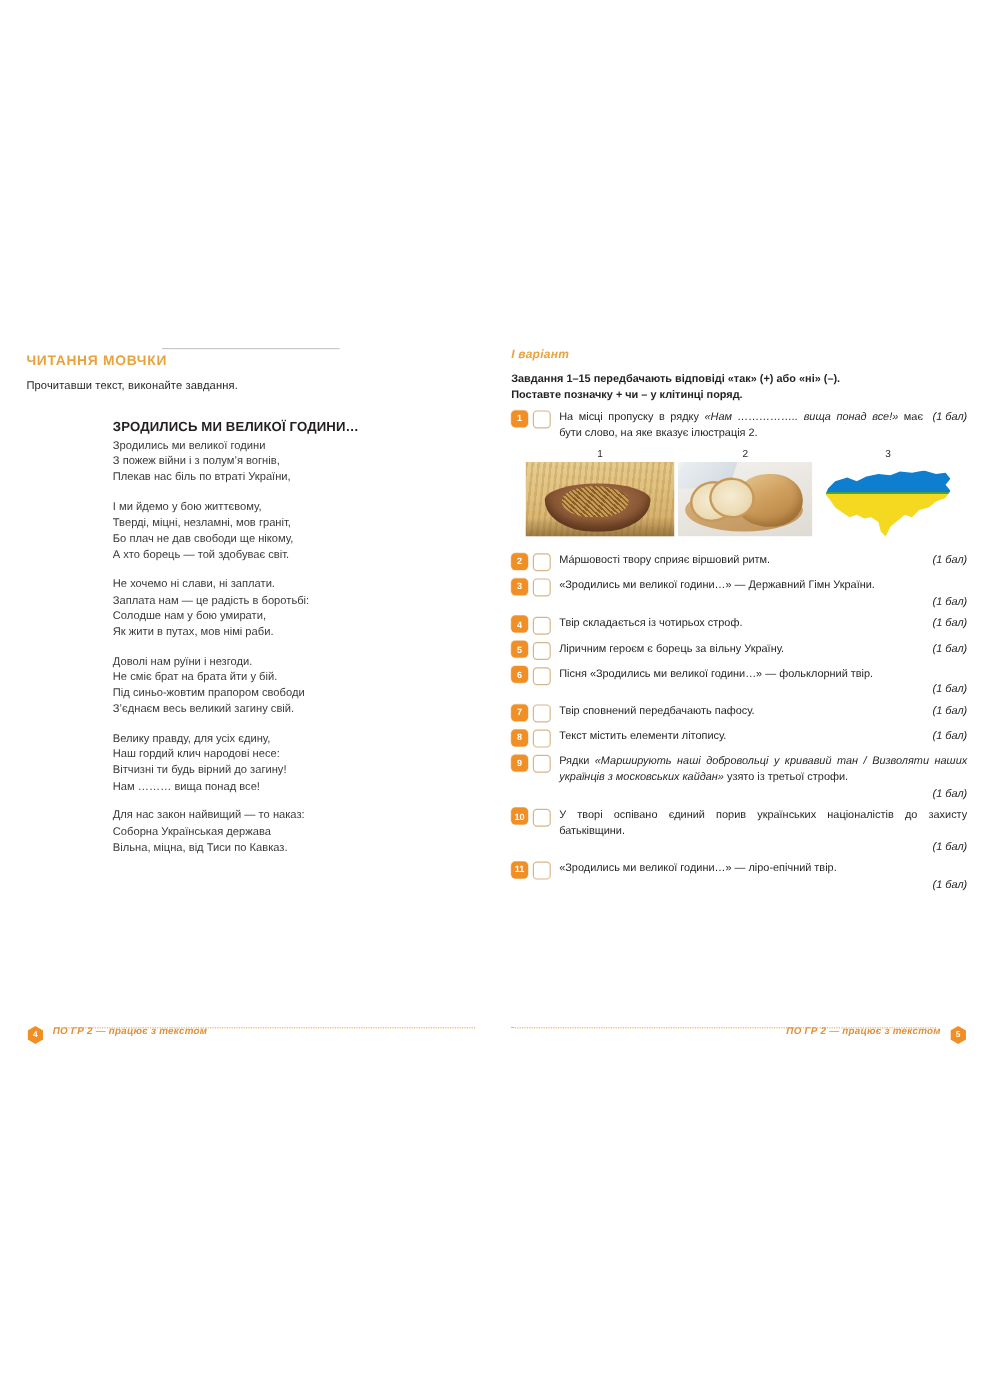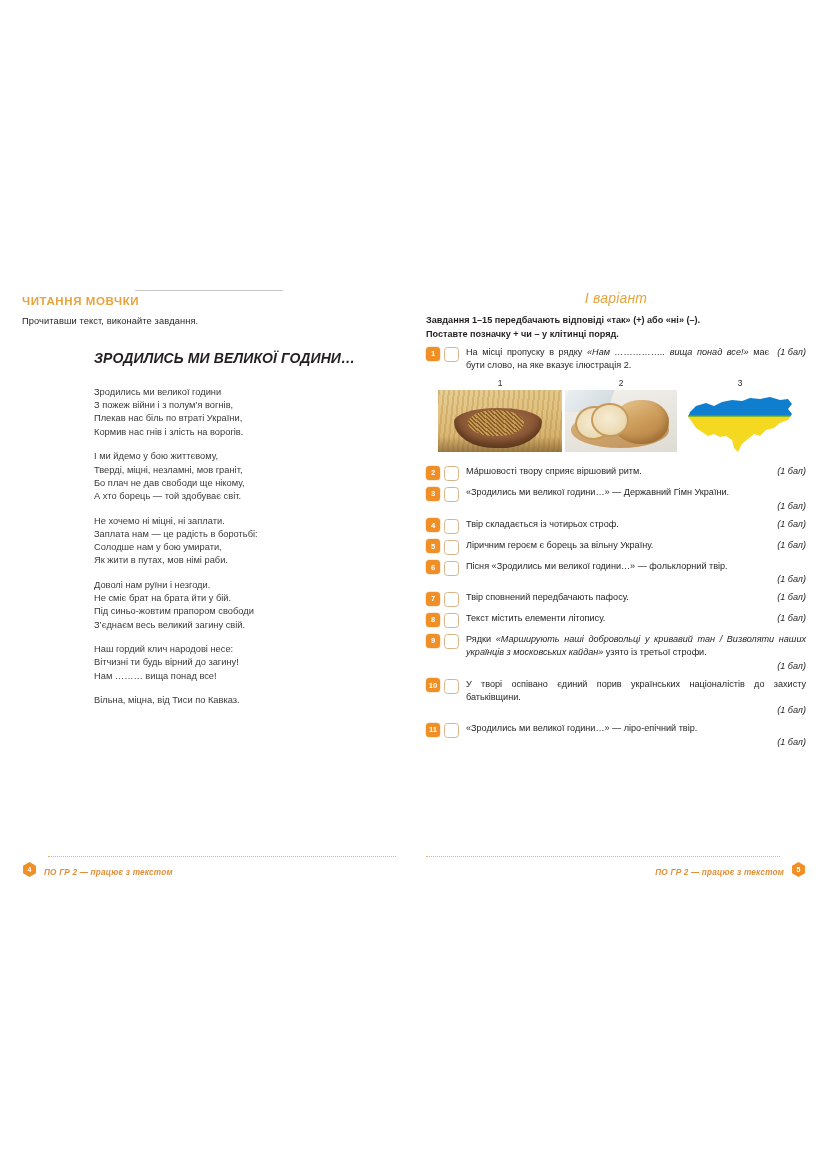--- a/index.html
+++ b/index.html
@@ -58,44 +58,42 @@
     font-size: 9.3px;
     font-weight: normal;
     color: #231f20;
     margin-bottom: 24px;
     letter-spacing: 0.1px;
   }
   .poem-block {
     padding-left: 72px;
   }
   .poem-title {
-    font-size: 14px;
+    font-size: 11px;
     font-weight: bold;
     letter-spacing: 0.1px;
-    margin-bottom: 20px;
-    color: #231f20;
-    font-style: italic;
+    margin-bottom: 3px;
+    color: #231f20;
   }
   .stanza {
     margin-bottom: 11.5px;
   }
   .poem-line {
     font-size: 9.3px;
     line-height: 13.2px;
     color: #3a3a3a;
     white-space: nowrap;
   }
 
   
   .variant-title {
-    text-align: center;
     color: #e8a33d;
-    font-weight: normal;
+    font-weight: bold;
     font-style: italic;
-    font-size: 14px;
+    font-size: 10px;
     margin-bottom: 8px;
     letter-spacing: 0.2px;
   }
   .lead-line {
     font-size: 9.1px;
     font-weight: bold;
     line-height: 13.5px;
     color: #231f20;
   }
   .lead-block {
@@ -249,21 +247,21 @@
 
   
   .map-svg { display: block; width: 120px; height: 68px; }
 
   
   .footer {
     position: absolute;
     bottom: -7px;
     height: 22px;
     display: flex;
-    align-items: flex-end;
+    align-items: flex-start;
   }
   .footer-left  { left: 22px;  right: 18px; }
   .footer-right { left: 12px;  right: 22px; justify-content: flex-end; }
 
   .dots {
     position: absolute;
     top: 1px;
     height: 1px;
     border-top: 1.4px dotted #e8a33d;
     opacity: 0.85;
@@ -304,46 +302,48 @@
 
     <div class="instruction">Прочитавши текст, виконайте завдання.</div>
 
     <div class="poem-block">
       <div class="poem-title">ЗРОДИЛИСЬ МИ ВЕЛИКОЇ ГОДИНИ…</div>
       <div id="stanzas-container">
           <div class="stanza">
             <div class="poem-line">Зродились ми великої години</div>
             <div class="poem-line">З пожеж війни і з полум’я вогнів,</div>
             <div class="poem-line">Плекав нас біль по втраті України,</div>
-            <div class="poem-line">Кормив нас гнів і злість на ворогів.</div>
           </div>
           <div class="stanza">
             <div class="poem-line">І ми йдемо у бою життєвому,</div>
             <div class="poem-line">Тверді, міцні, незламні, мов граніт,</div>
             <div class="poem-line">Бо плач не дав свободи ще нікому,</div>
             <div class="poem-line">А хто борець — той здобуває світ.</div>
           </div>
           <div class="stanza">
-            <div class="poem-line">Не хочемо ні міцні, ні заплати.</div>
+            <div class="poem-line">Не хочемо ні слави, ні заплати.</div>
             <div class="poem-line">Заплата нам — це радість в боротьбі:</div>
             <div class="poem-line">Солодше нам у бою умирати,</div>
             <div class="poem-line">Як жити в путах, мов німі раби.</div>
           </div>
           <div class="stanza">
             <div class="poem-line">Доволі нам руїни і незгоди.</div>
             <div class="poem-line">Не сміє брат на брата йти у бій.</div>
             <div class="poem-line">Під синьо-жовтим прапором свободи</div>
             <div class="poem-line">З’єднаєм весь великий загину свій.</div>
           </div>
           <div class="stanza">
+            <div class="poem-line">Велику правду, для усіх єдину,</div>
             <div class="poem-line">Наш гордий клич народові несе:</div>
             <div class="poem-line">Вітчизні ти будь вірний до загину!</div>
             <div class="poem-line">Нам ……… вища понад все!</div>
           </div>
           <div class="stanza">
+            <div class="poem-line">Для нас закон найвищий — то наказ:</div>
+            <div class="poem-line">Соборна Українськая держава</div>
             <div class="poem-line">Вільна, міцна, від Тиси по Кавказ.</div>
           </div>
         </div>
     </div>
 
     <div class="footer footer-left">
       <div class="dots dots-left"></div>
       <div class="hexbadge">4</div>
       <div class="footer-text">ПО ГР 2 — працює з текстом</div>
     </div>

